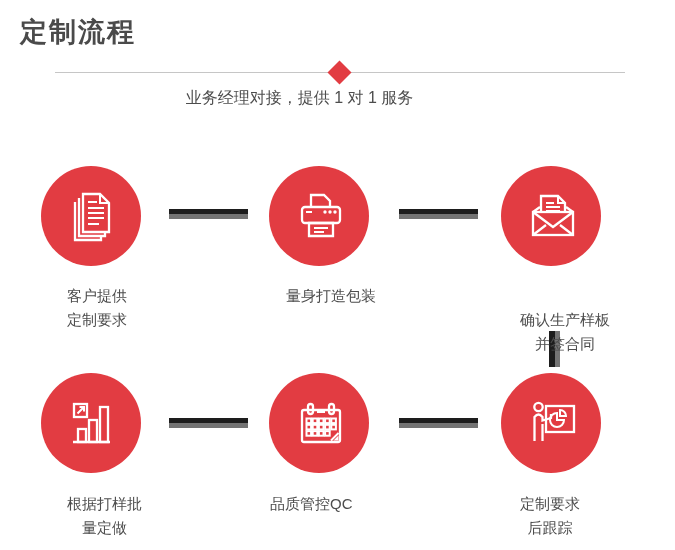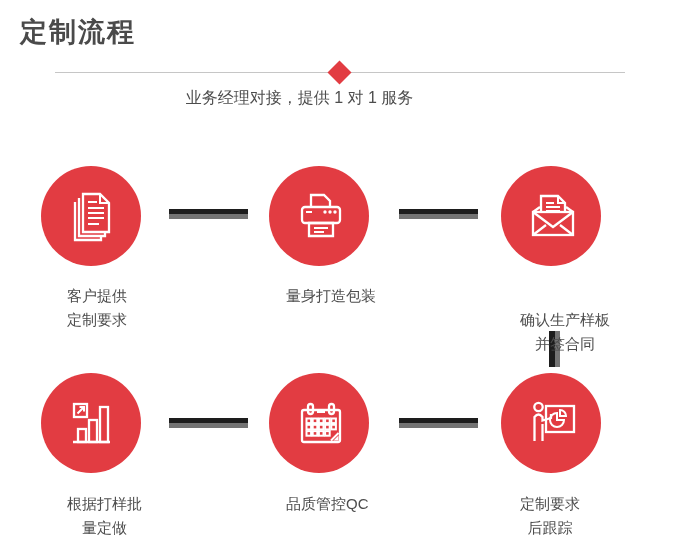--- a/index.html
+++ b/index.html
@@ -156,21 +156,21 @@
     <div>量身打造包装</div>
   </div>
   <div class="step-label" style="left:520px;top:284px;margin-top:24px;">
     <div>确认生产样板</div>
     <div>并签合同</div>
   </div>
   <div class="step-label" style="left:67px;top:492px;">
     <div>根据打样批</div>
     <div>量定做</div>
   </div>
-  <div class="step-label" style="left:286px;top:492px;">
+  <div class="step-label" style="left:270px;top:492px;">
     <div>品质管控QC</div>
   </div>
   <div class="step-label" style="left:520px;top:492px;">
     <div>定制要求</div>
     <div>后跟踪</div>
   </div>
 
 </div>
 
 </body></html>

